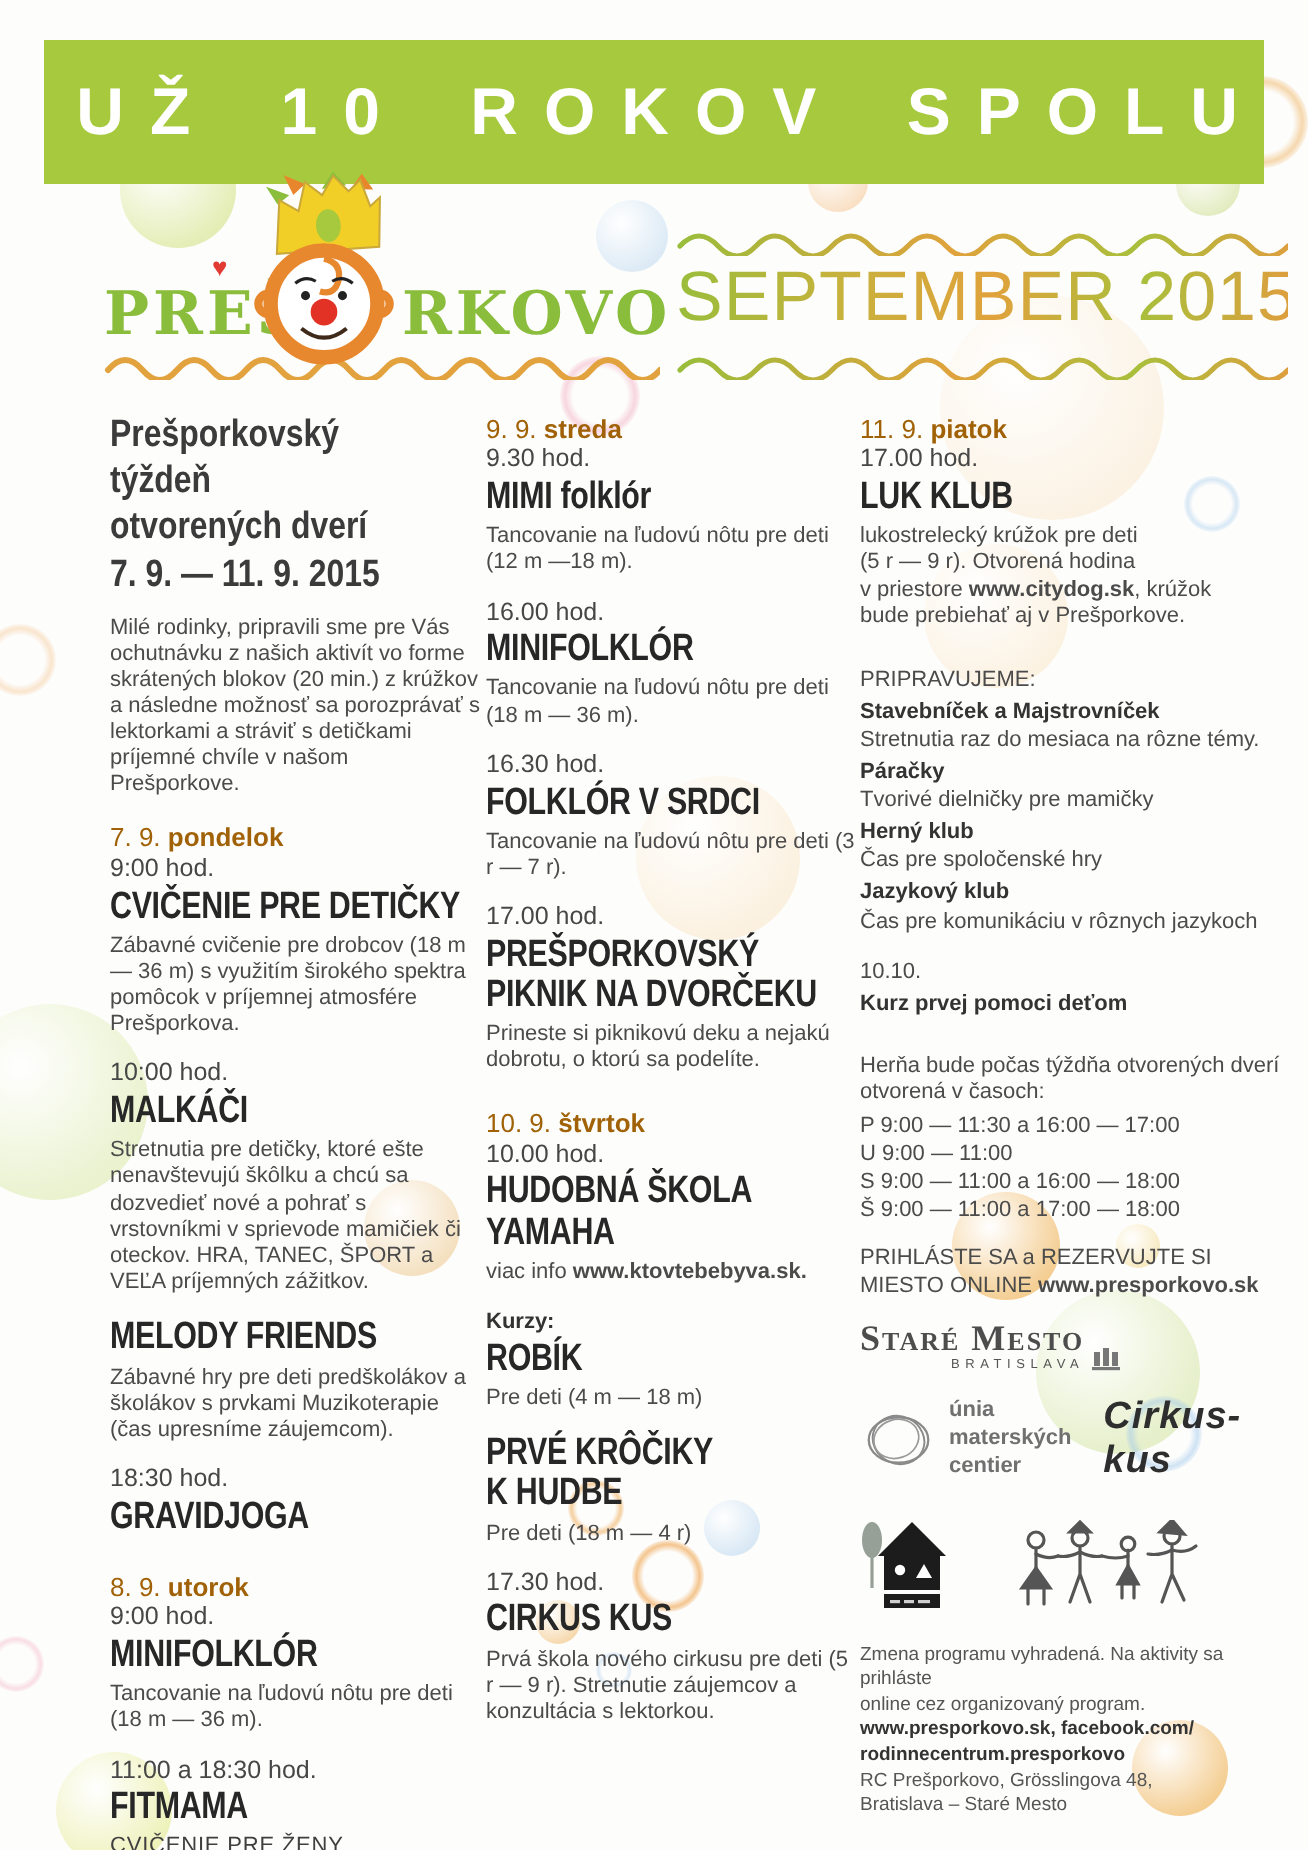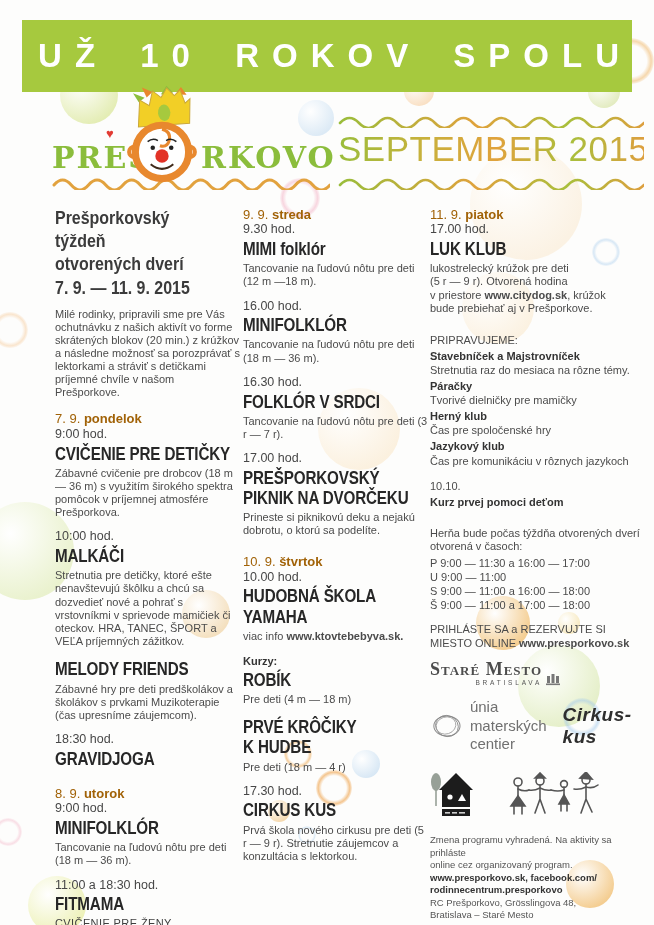--- a/index.html
+++ b/index.html
@@ -48,21 +48,21 @@
   .mt2{margin-top:11px}
   .mt3{margin-top:18px}
   
   .logos{margin-top:10px}
   .sm-row{display:flex;align-items:flex-end;gap:4px}
   .sm-col{display:flex;flex-direction:column}
   .sm-text{font-family:"Liberation Serif",serif;font-weight:700;font-variant:small-caps;
            font-size:18px;letter-spacing:1px;color:#4d4d4d;line-height:1}
   .sm-sub{font-size:6.5px;letter-spacing:2.8px;color:#555;margin-top:1px;text-align:right}
   .umc-row{display:flex;align-items:center;margin-top:12px}
-  .umc-text{font-size:15px;font-weight:400;color:#707070;line-height:1.25;white-space:pre-line;margin-left:6px}
+  .umc-text{font-size:11px;font-weight:700;color:#707070;line-height:1.25;white-space:pre-line;margin-left:6px}
   .cirkus{font-family:Liberation Sans, sans-serif;font-style:italic;font-weight:700;font-size:19px;
           color:#2e2e2e;margin-left:16px;letter-spacing:.5px}
   .bottom-row{display:flex;align-items:flex-end;gap:28px;margin-top:12px}
   
   .fineprint{margin-top:14px;font-size:9.5px;color:#555;line-height:1.32}
   .fineprint .fb{font-weight:700;color:#333}
 </style>
 </head>
 <body>
 

